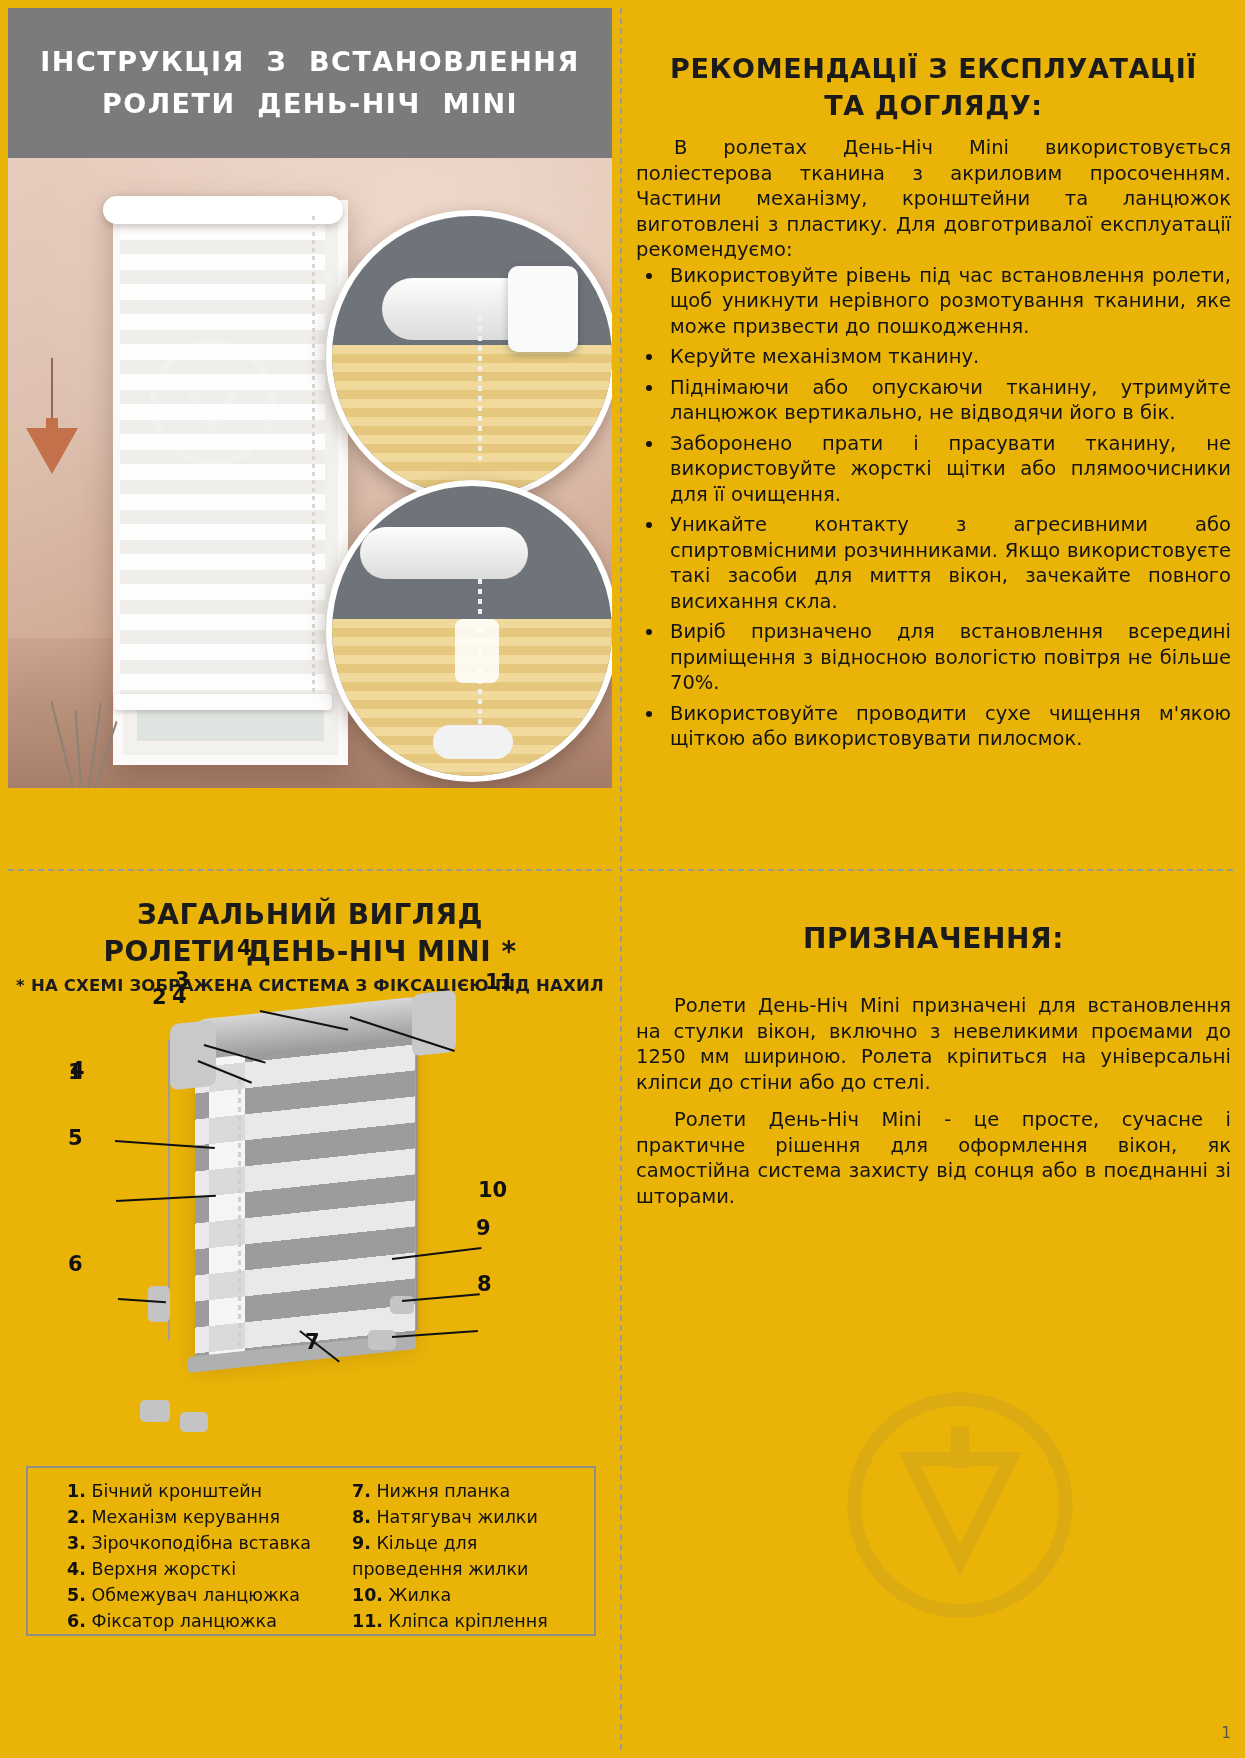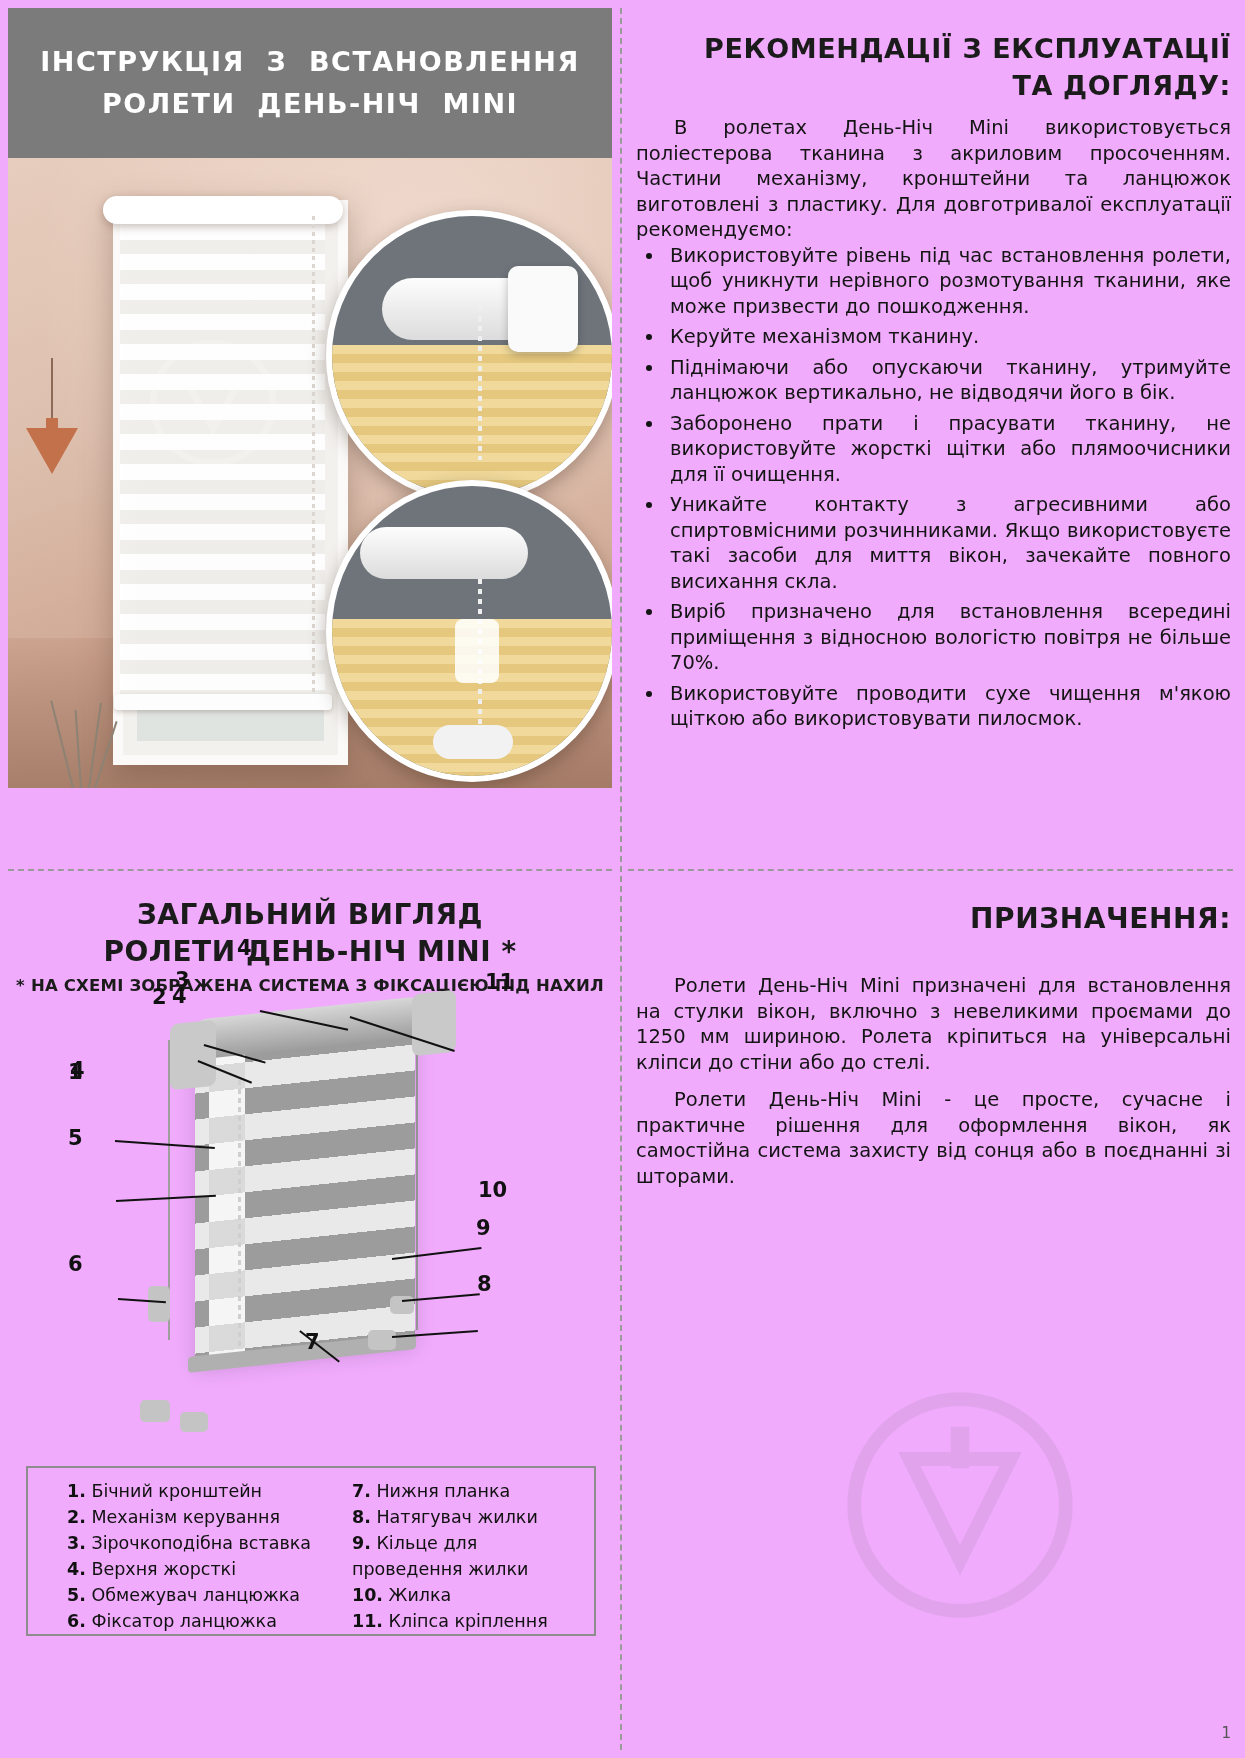--- a/index.html
+++ b/index.html
@@ -12,21 +12,21 @@
     background: #ffffff;
     font-family: "Liberation Sans", sans-serif;
     position: relative;
     overflow: hidden;
   }
   .page {
     position: absolute;
     left: 0; top: 0;
     width: 1245px;
     height: 1758px;
-    background: #f0abfc;
+    background: #eab308;
   }
 
   
   .v-divider {
     position: absolute;
     left: 620px;
     top: 8px;
     width: 0;
     height: 1742px;
     border-left: 2px dashed #9a9a9a;
@@ -228,27 +228,28 @@
   }
 
   
   .right-top {
     position: absolute;
     left: 636px;
     top: 30px;
     width: 595px;
   }
   .section-title {
-    text-align: right;
+    text-align: center;
     font-family: "DejaVu Sans", sans-serif;
     font-weight: bold;
     font-size: 27px;
     line-height: 37px;
     color: #1b1b1b;
     letter-spacing: .6px;
+    margin-top: 20px;
   }
   .section-title span { display: block; }
   .body-text {
     font-family: "DejaVu Sans", sans-serif;
     font-size: 19.5px;
     line-height: 25.5px;
     color: #141414;
     text-align: justify;
     margin-top: 11px;
   }

